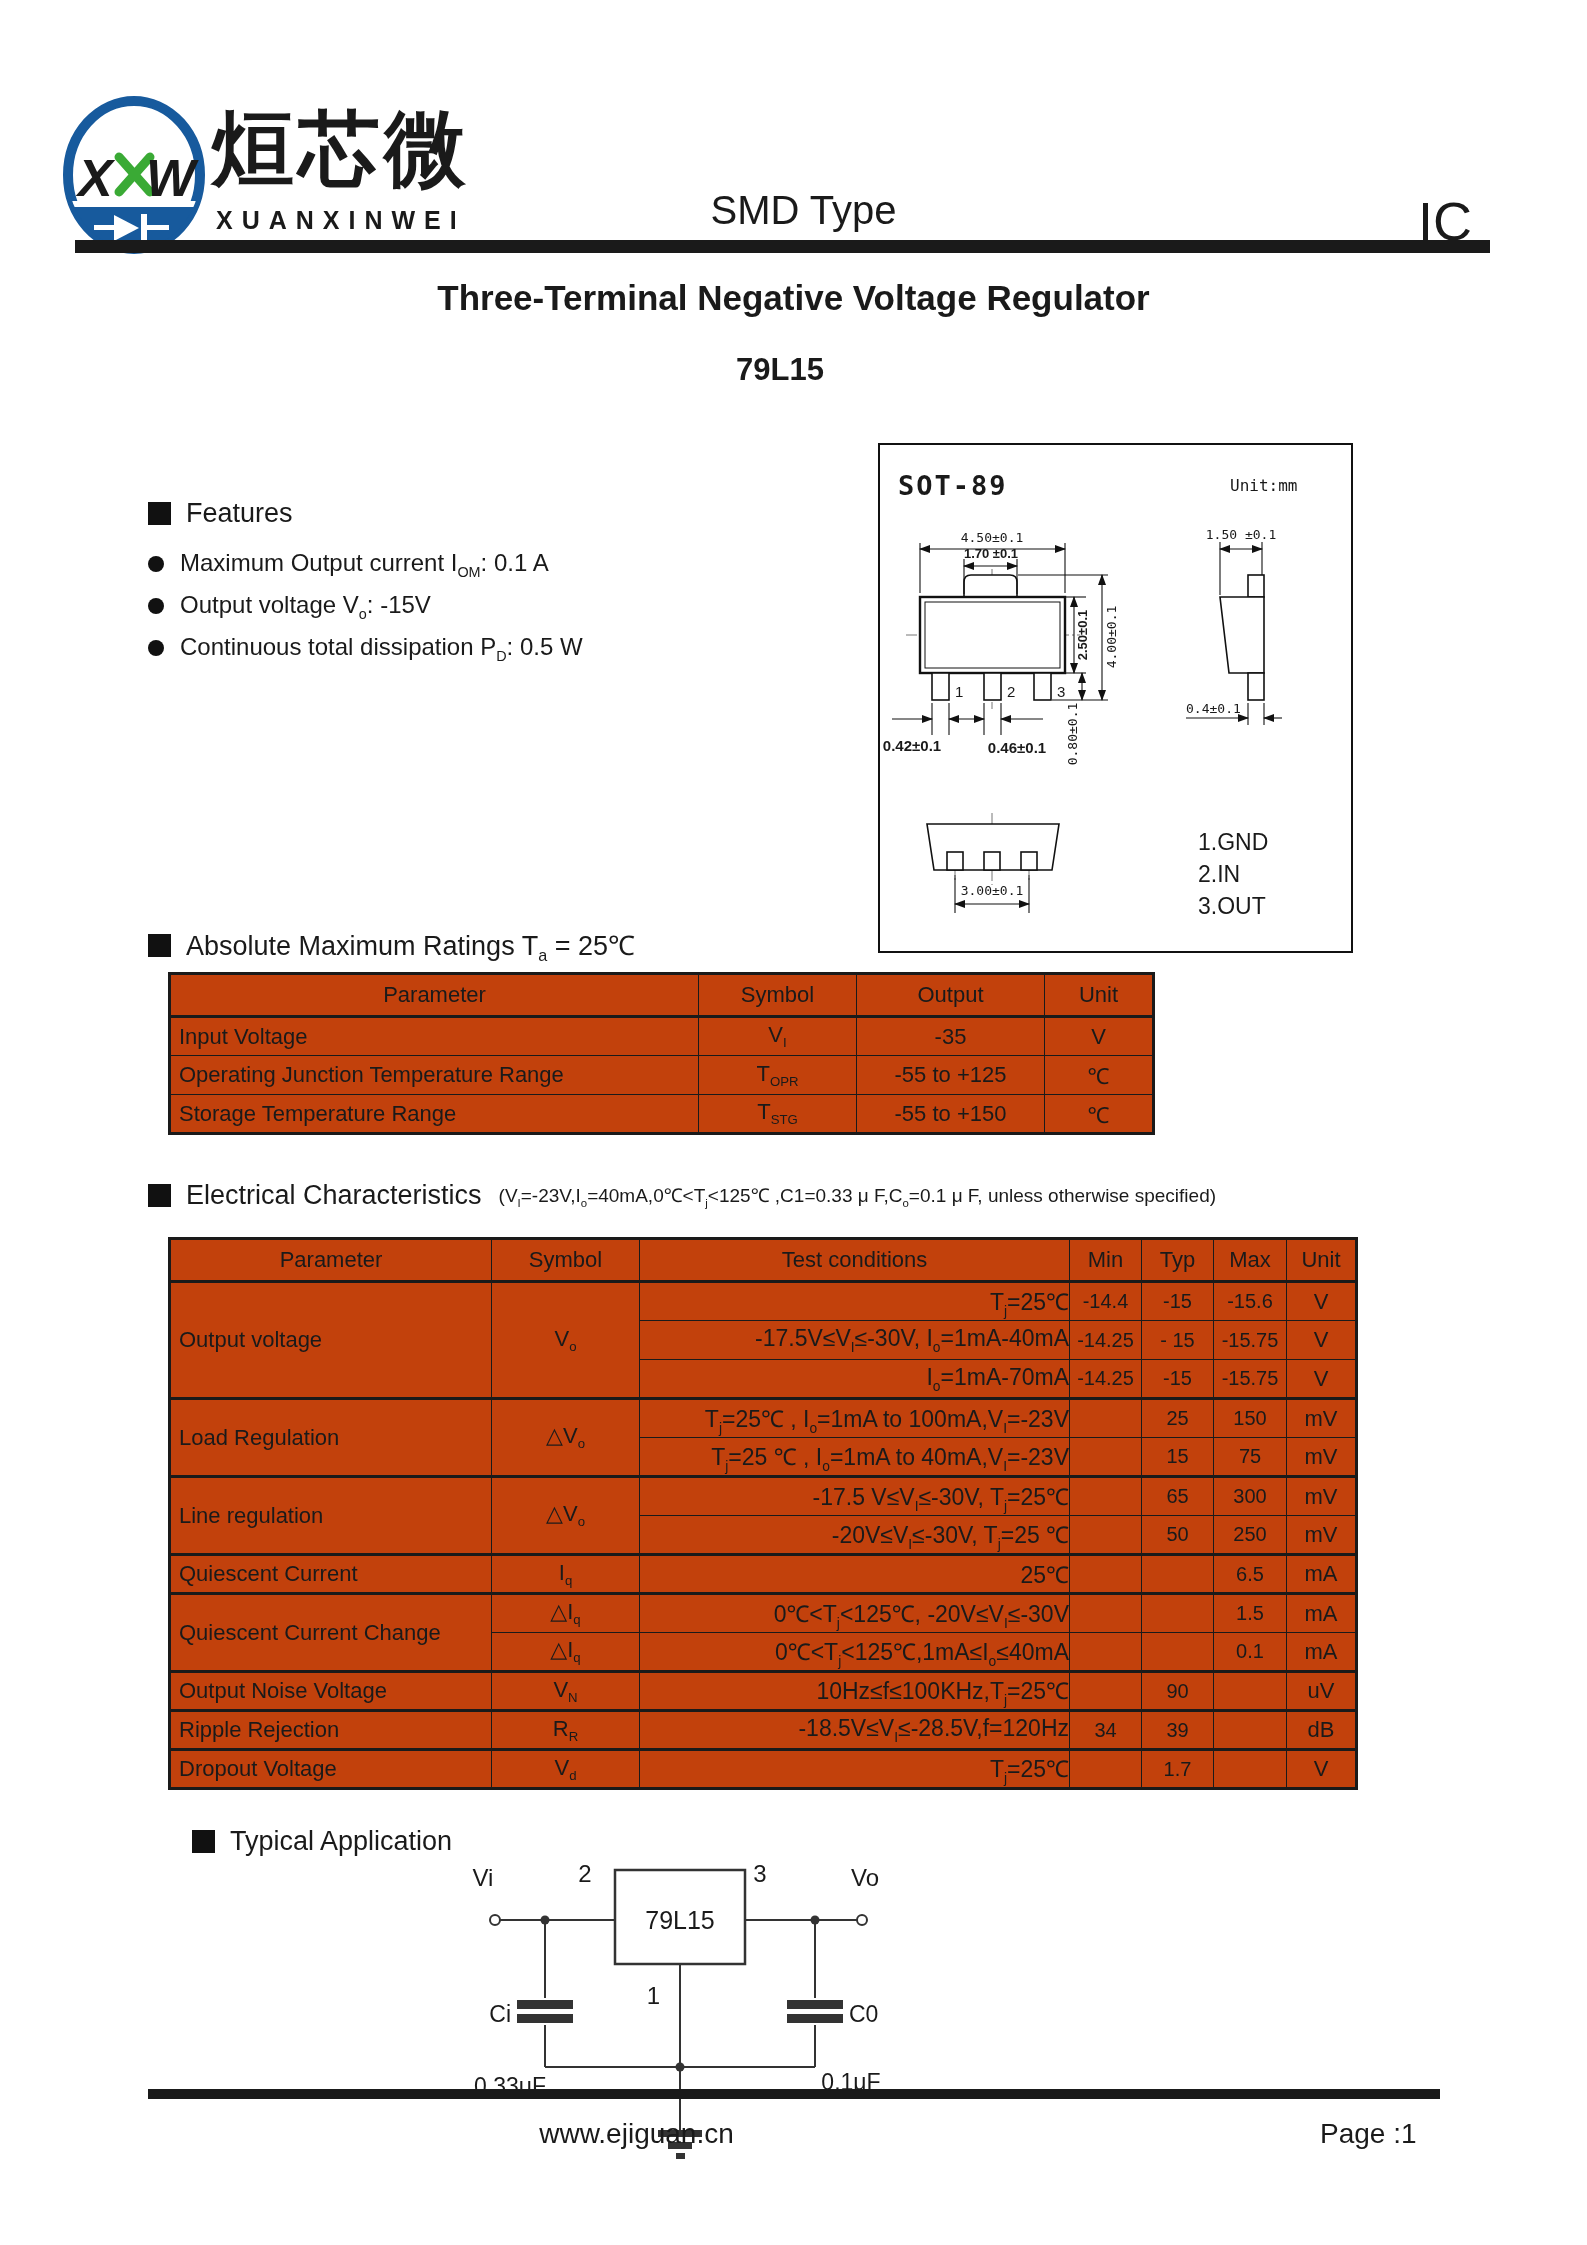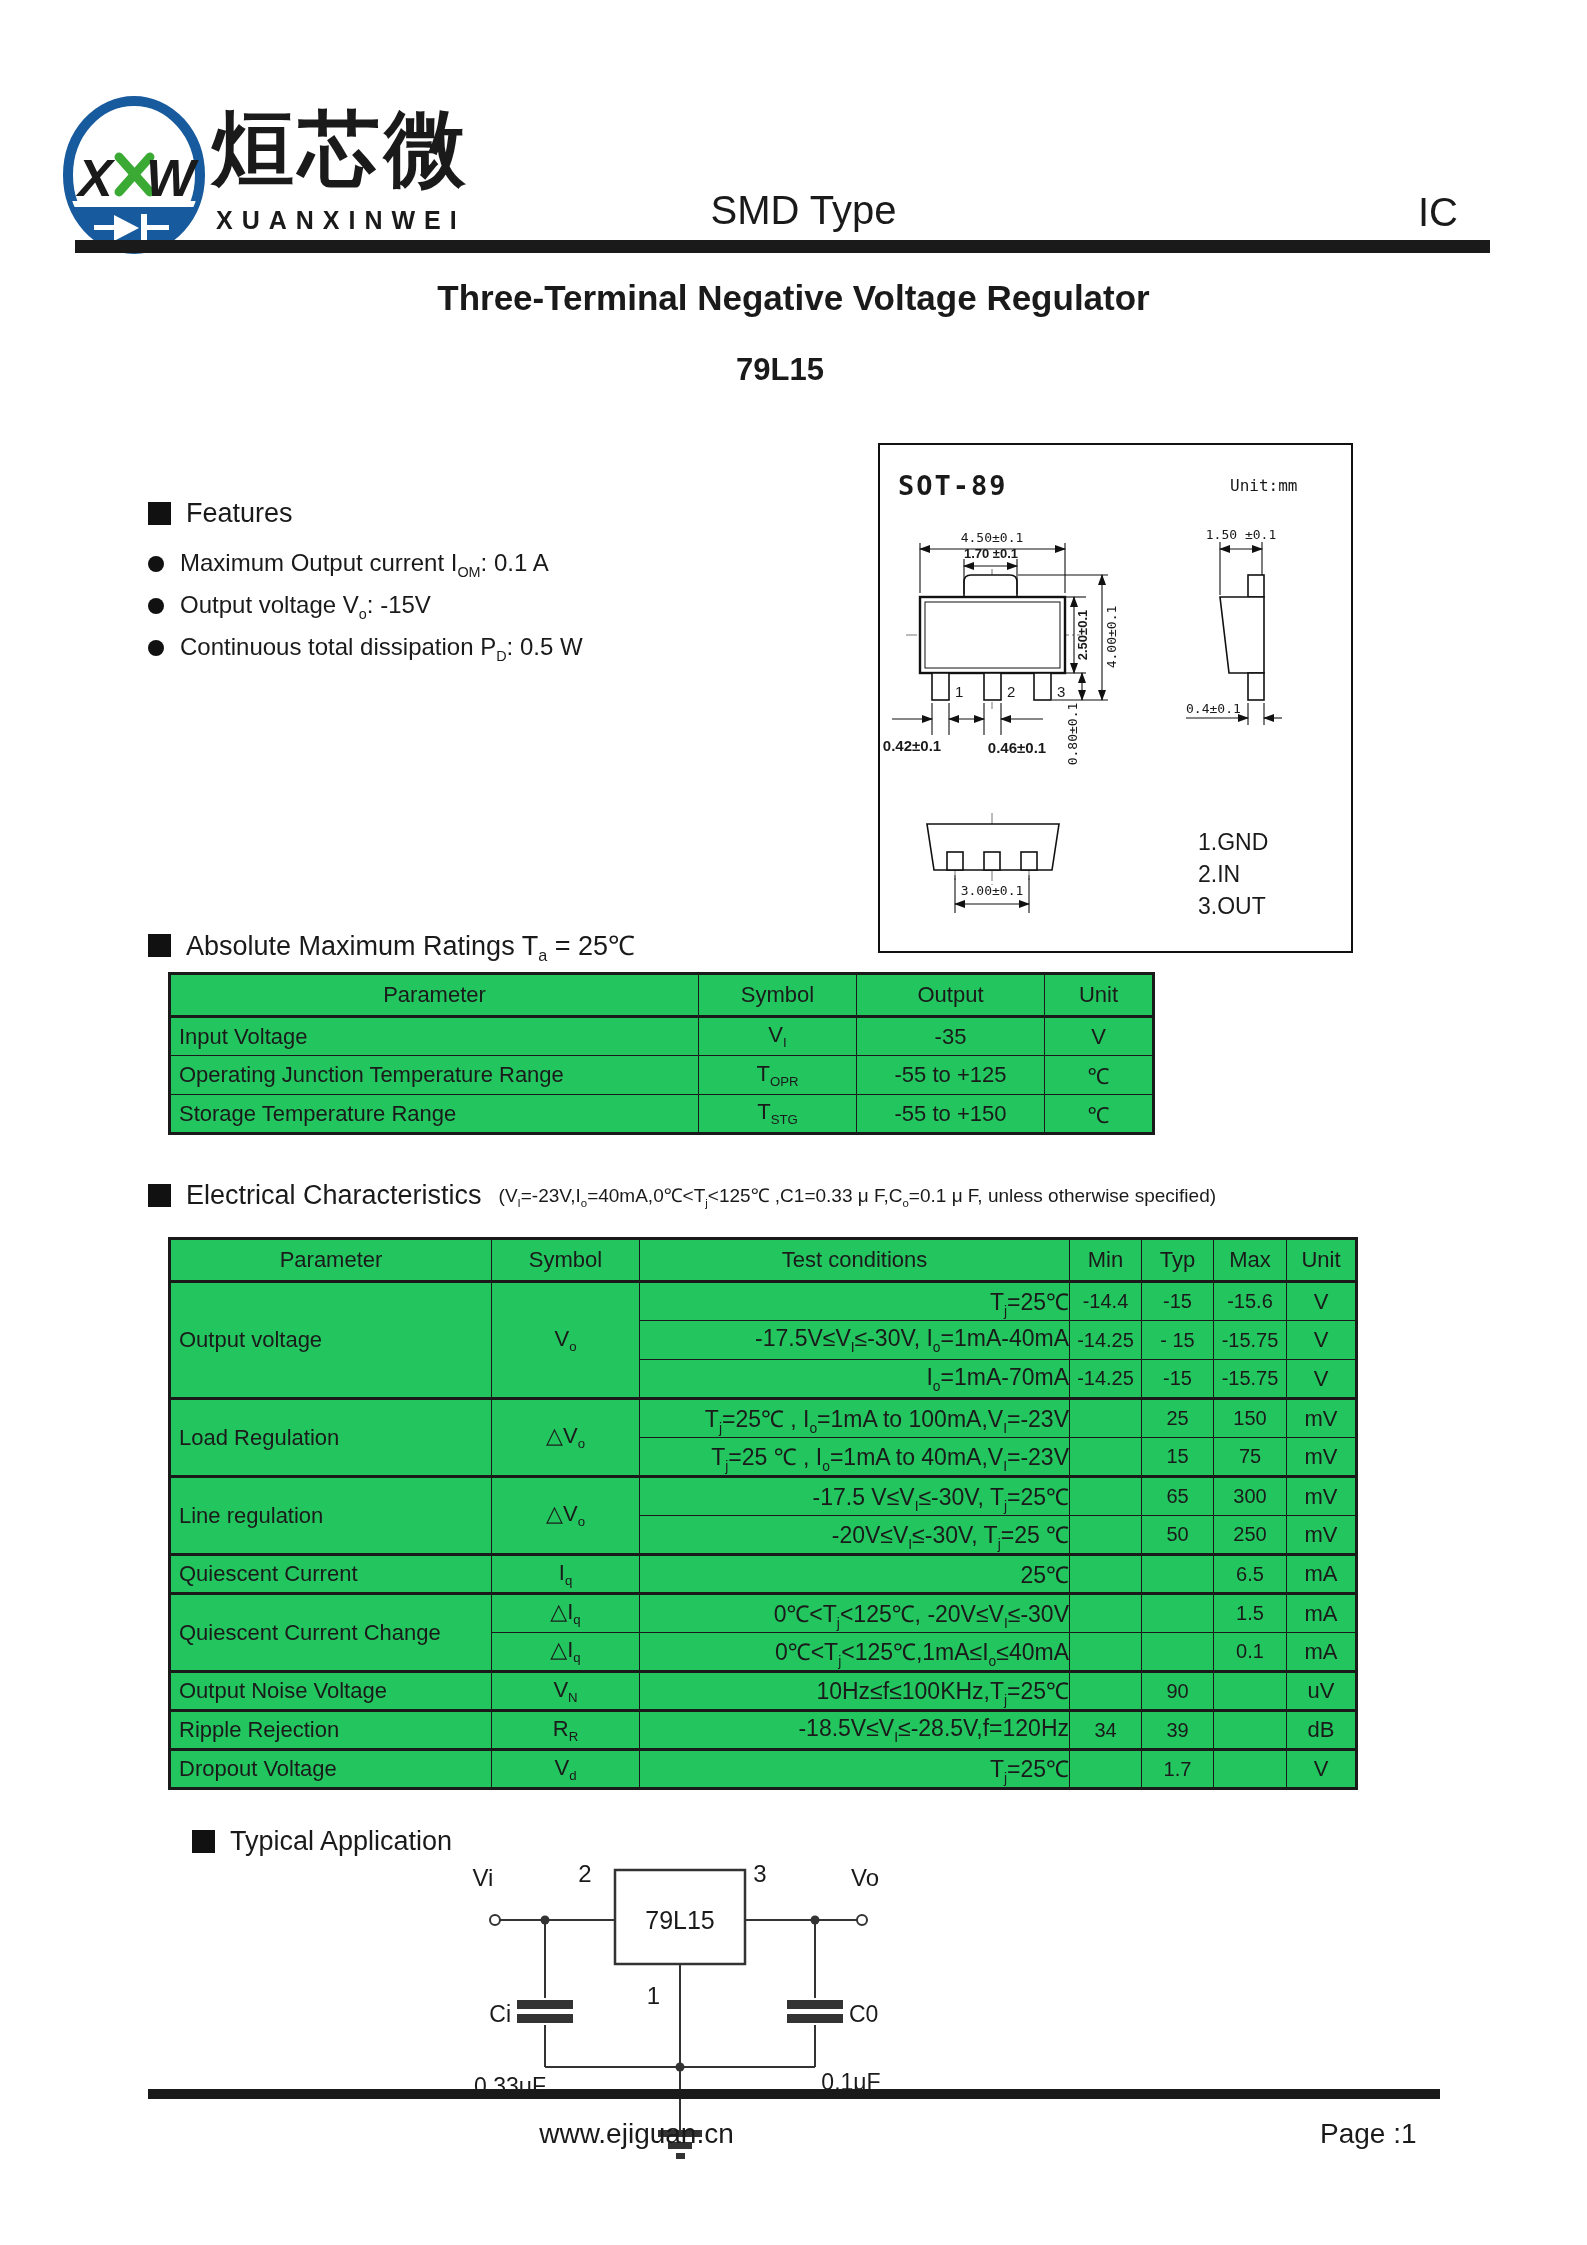--- a/index.html
+++ b/index.html
@@ -5,21 +5,21 @@
   html,body{margin:0;padding:0;background:#e8e8e8;}
   .page{position:relative;width:1587px;height:2245px;background:#ffffff;margin:0 auto;
         font-family:"Liberation Sans",sans-serif;color:#1a1a1a;overflow:hidden;}
   .abs{position:absolute;}
   sub{font-size:0.6em;}
 
   
   .brand-cn{left:212px;top:108px;font-size:82px;font-weight:bold;letter-spacing:4px;line-height:1;}
   .brand-en{left:216px;top:206px;font-size:25px;font-weight:bold;letter-spacing:9px;}
   .smd-type{left:0;top:188px;width:1587px;text-align:center;font-size:40px;margin-left:10px;}
-  .ic-label{left:1418px;top:190px;font-size:40px;}
+  .ic-label{left:1418px;top:190px;font-size:54px;}
   .hrule{left:75px;top:240px;width:1415px;height:13px;background:#1a1a1a;}
   .frule{left:148px;top:2089px;width:1292px;height:10px;background:#1a1a1a;}
 
   
   .doc-title{left:0;top:278px;width:1587px;text-align:center;font-size:35px;font-weight:bold;}
   .part-no{left:0;top:352px;width:1560px;text-align:center;font-size:31px;font-weight:bold;}
 
   
   .sec-head{display:flex;align-items:center;gap:15px;font-size:27px;}
   .sq{width:23px;height:23px;background:#111;flex:0 0 auto;}
@@ -28,21 +28,21 @@
   
   .features{left:148px;top:498px;width:700px;}
   .feat-item{display:flex;align-items:center;gap:16px;height:42px;font-size:24px;}
   .dot{width:16px;height:16px;border-radius:50%;background:#111;flex:0 0 auto;}
   .feat-list{margin-top:14px;}
 
   
   .pkg-box{left:878px;top:443px;width:475px;height:510px;border:2px solid #111;box-sizing:border-box;}
 
   
-  table{border-collapse:collapse;table-layout:fixed;position:absolute;background:#22c55e;}
+  table{border-collapse:collapse;table-layout:fixed;position:absolute;background:#c2410c;}
   .amr{left:168px;top:972px;width:984px;}
   .ec{left:168px;top:1237px;width:1187px;}
   th,td{border:1.5px solid #1a1a1a;text-align:center;vertical-align:middle;
         font-size:22px;font-weight:normal;padding:0;overflow:hidden;white-space:nowrap;}
   table{border:3px solid #1a1a1a;}
   thead th{border-bottom:3px solid #1a1a1a;height:40px;}
   .amr tr{height:39px;}
   .ec tbody tr{height:39px;}
   td.lft{text-align:left;padding-left:8px;margin-top:7px;}
   td.cond{text-align:right;padding-left:7px;font-size:23px;}

